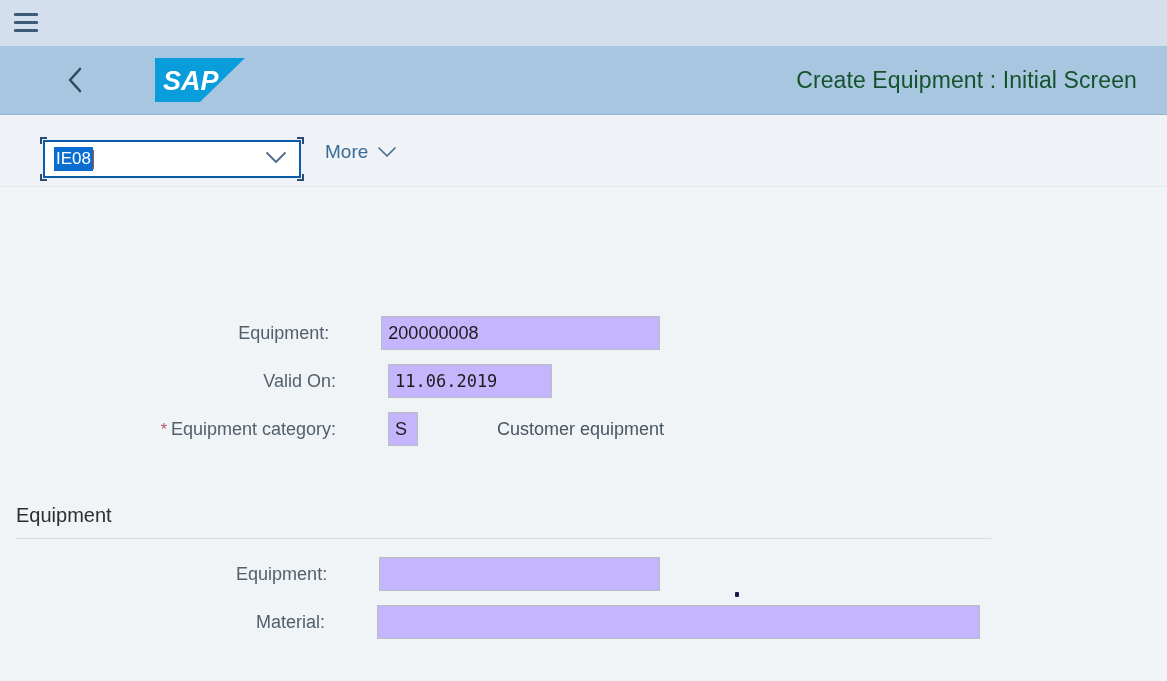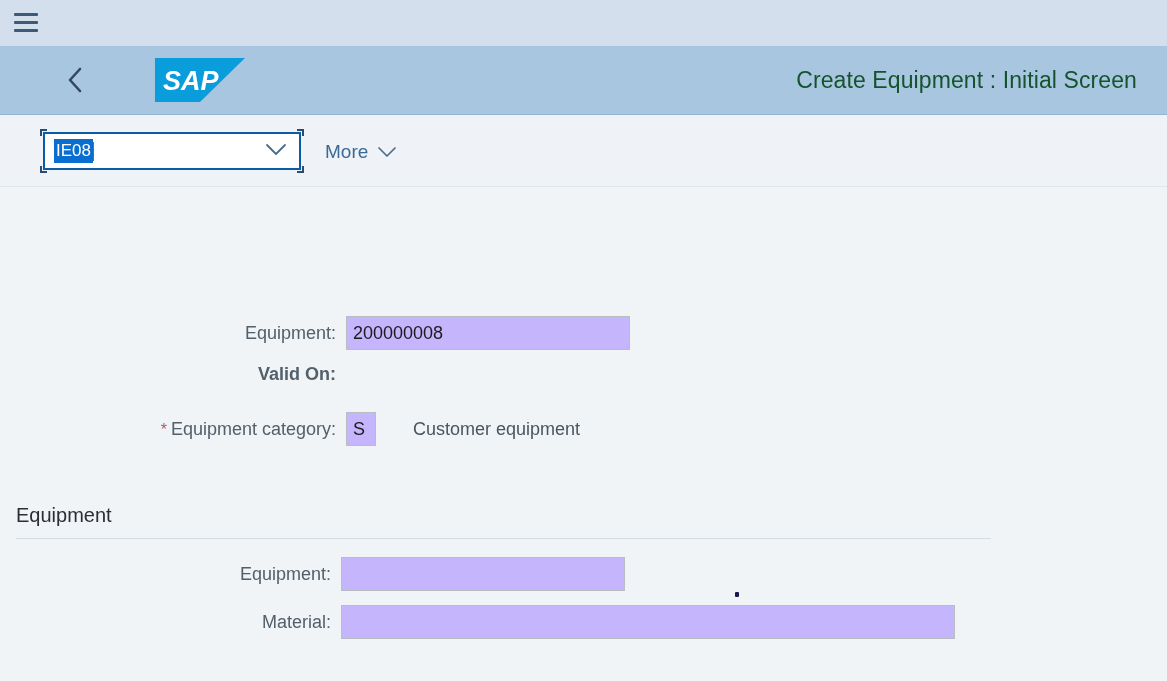--- a/index.html
+++ b/index.html
@@ -91,21 +91,21 @@
     position: absolute;
     left: 0; top: 115px;
     width: 1167px;
     height: 72px;
     background: #eff3f7;
     border-bottom: 1px solid #dfe6ec;
   }
 
   .okcode-wrap {
     position: absolute;
-    left: 43px; top: 132px;
+    left: 43px; top: 140px;
     width: 258px;
     height: 38px;
   }
 
   .okcode-field {
     position: absolute;
     left: 0; top: 0;
     width: 258px; height: 38px;
     background: #ffffff;
     border: 2px solid #0a5ca8;
@@ -169,20 +169,21 @@
     left: 0; top: 188px;
     width: 1167px;
     height: 493px;
     background: #f0f4f7;
   }
 
   .form-row {
     position: absolute;
     display: flex;
     align-items: center;
+    gap: 42px;
   }
 
   .form-label {
     font-size: 18px;
     color: #53606b;
     text-align: right;
     white-space: nowrap;
   }
 
   .req-star {
@@ -296,21 +297,22 @@
 </div>
 
 <div class="content">
 
   <div class="form-row" style="left:0; top:128px; width:660px;">
     <div class="form-label" style="width:346px; padding-right:10px;">Equipment:</div>
     <div class="txt-input" style="width:284px;">200000008</div>
   </div>
 
   <div class="form-row" style="left:0; top:176px; width:660px;">
-    <div class="form-label" style="width:346px; padding-right:10px;font-weight:bold;">Valid On:</div>
+    <div class="form-label" style="width:346px; padding-right:10px;">Valid On:</div>
+    <div class="txt-input mono" style="width:164px;">11.06.2019</div>
   </div>
 
   <div class="form-row" style="left:0; top:224px; width:760px;">
     <div class="form-label" style="width:346px; padding-right:10px;">
       <span class="req-star">*</span><span>Equipment category:</span>
     </div>
     <div class="txt-input" style="width:30px; justify-content:flex-start;">S</div>
     <div class="helper-text" style="margin-left:37px;">Customer equipment</div>
   </div>
 

